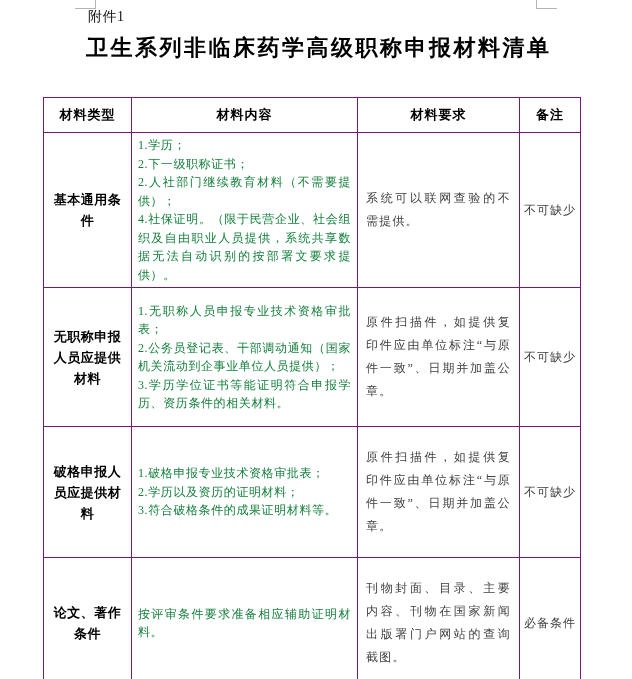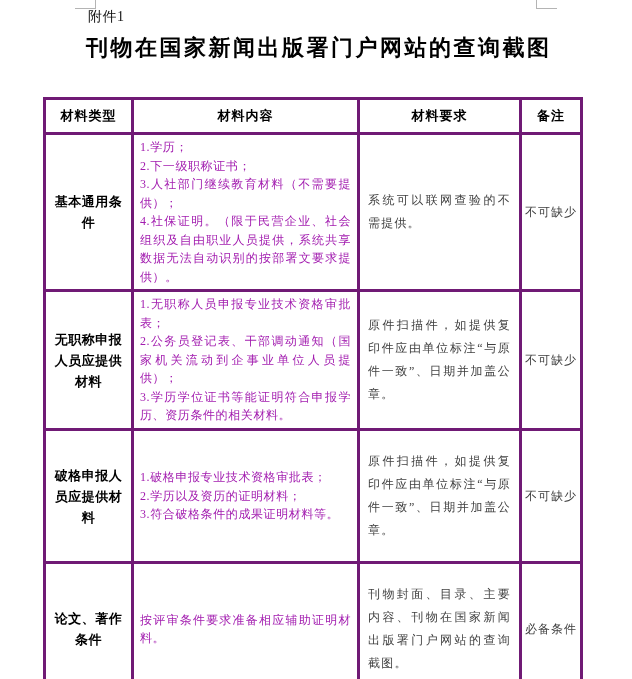--- a/index.html
+++ b/index.html
@@ -30,35 +30,35 @@
     position: absolute; left: 43px; top: 97px;
     width: 537px;
     border-collapse: collapse; table-layout: fixed;
     background: #fff;
   }
   table.materials col.c-type { width: 88px; }
   table.materials col.c-content { width: 226px; }
   table.materials col.c-req { width: 162px; }
   table.materials col.c-note { width: 61px; }
   table.materials th, table.materials td {
-    border: 3px solid #701a75;
+    border: 1px solid #701a75;
     vertical-align: middle;
     overflow: hidden;
   }
   table.materials th {
     font-size: 13px; font-weight: bold; color: #000;
     text-align: center; letter-spacing: 1px; padding: 0 2px;
   }
   td.type {
     font-size: 13px; font-weight: bold; color: #000;
     text-align: center; line-height: 21px; padding: 12px 5px;
     letter-spacing: 0.5px;
   }
   td.content {
-    font-size: 12px; color: #a21caf;
+    font-size: 12px; color: #15803d;
     text-align: justify; padding: 3px 6px; line-height: 18.5px;
     letter-spacing: 0.6px;
   }
   td.req {
     font-size: 12px; color: #3f3f3f;
     text-align: justify; padding: 19px 8px; line-height: 23px;
     letter-spacing: 1.2px;
   }
   td.note {
     font-size: 12px; color: #3f3f3f;
@@ -73,21 +73,21 @@
 </style>
 </head>
 <body>
 
 <div>
 
   <span class="crop-mark tl"></span>
   <span class="crop-mark tr"></span>
 
   <div class="attachment">附件1</div>
-  <h1 class="doc-title">刊物在国家新闻出版署门户网站的查询截图</h1>
+  <h1 class="doc-title">卫生系列非临床药学高级职称申报材料清单</h1>
 
   <table class="materials">
     <colgroup>
       <col class="c-type">
         <col class="c-content">
         <col class="c-req">
         <col class="c-note">
     </colgroup>
     <thead>
       <tr class="r-head">
@@ -96,21 +96,21 @@
         <th>材料要求</th>
         <th>备注</th>
       </tr>
     </thead>
     <tbody>
       <tr class="r0">
         <td class="type">基本通用条件</td>
         <td class="content">
           <div>1.学历；</div>
           <div>2.下一级职称证书；</div>
-          <div>3.人社部门继续教育材料（不需要提供）；</div>
+          <div>2.人社部门继续教育材料（不需要提供）；</div>
           <div>4.社保证明。（限于民营企业、社会组织及自由职业人员提供，系统共享数据无法自动识别的按部署文要求提供）。</div>
         </td>
         <td class="req">系统可以联网查验的不需提供。</td>
         <td class="note">不可缺少</td>
       </tr>
       <tr class="r1">
         <td class="type">无职称申报人员应提供材料</td>
         <td class="content">
           <div>1.无职称人员申报专业技术资格审批表；</div>
           <div>2.公务员登记表、干部调动通知（国家机关流动到企事业单位人员提供）；</div>

